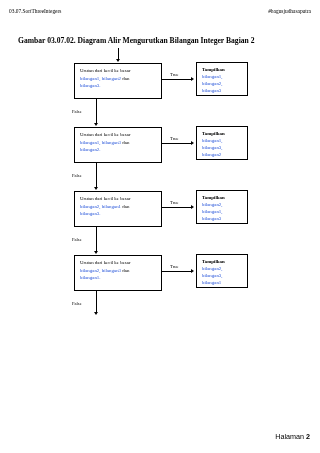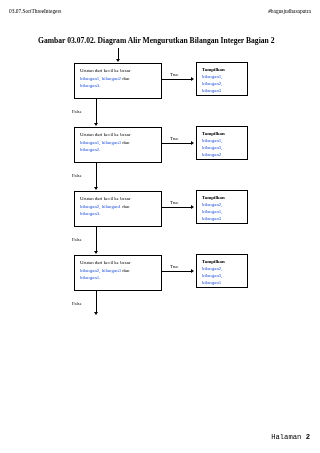--- a/index.html
+++ b/index.html
@@ -40,33 +40,33 @@
     position: absolute;
     right: 9px;
     top: 0;
     font-size: 5.4px;
     font-family: "Liberation Serif", serif;
     color: #000;
     white-space: nowrap;
   }
   .caption {
     position: absolute;
-    left: 38px;
+    left: 18px;
     top: 36px;
     font-size: 7.6px;
     font-weight: bold;
     font-family: "Liberation Serif", serif;
     white-space: nowrap;
   }
   .footer {
     position: absolute;
     right: 10px;
     bottom: 12px;
     font-size: 7.2px;
-    font-family: Liberation Mono, monospace;
+    font-family: Liberation Sans, sans-serif;
     white-space: nowrap;
   }
   .footer b { font-weight: bold; }
 
   
   .diagram {
     position: absolute;
     left: 0;
     top: 48px;
     width: 320px;

